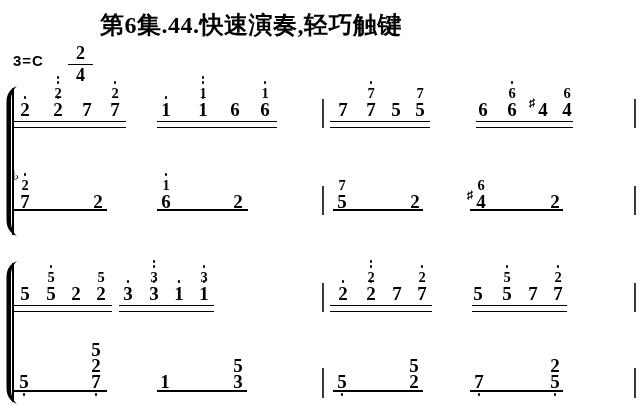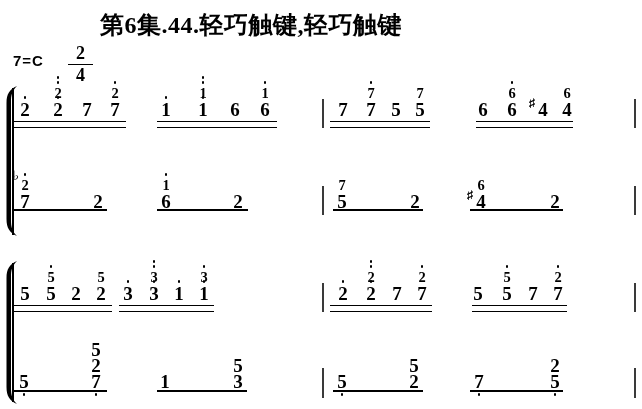--- a/index.html
+++ b/index.html
@@ -35,22 +35,22 @@
   .beam2{position:absolute;height:6.5px;box-sizing:border-box;
          border-top:1.7px solid #000;border-bottom:1.7px solid #000;}
   .barline{position:absolute;width:1.7px;background:#3a3a3a;}
   .startline{position:absolute;width:1.5px;background:#000;}
   .bracket{position:absolute;}
 </style>
 </head>
 <body>
 
 <div id="sheet">
-  <div class="title">第6集.44.轻巧触键,轻巧触键</div>
-  <div class="keysig">7=C</div>
+  <div class="title">第6集.44.快速演奏,轻巧触键</div>
+  <div class="keysig">3=C</div>
   <div class="timesig">
     <div class="ts-num">2</div>
     <div class="ts-den">4</div>
   </div>
 <div class="beam2" style="left: 14px; top: 121px; width: 112px;"></div>
     <div class="beam2" style="left: 157px; top: 121px; width: 120px;"></div>
     <div class="beam2" style="left: 330px; top: 121px; width: 100px;"></div>
     <div class="beam2" style="left: 476px; top: 121px; width: 97px;"></div>
     <div class="barline" style="left: 322px; top: 99px; height: 29px;"></div>
     <div class="barline" style="left: 634px; top: 99px; height: 29px;"></div>

